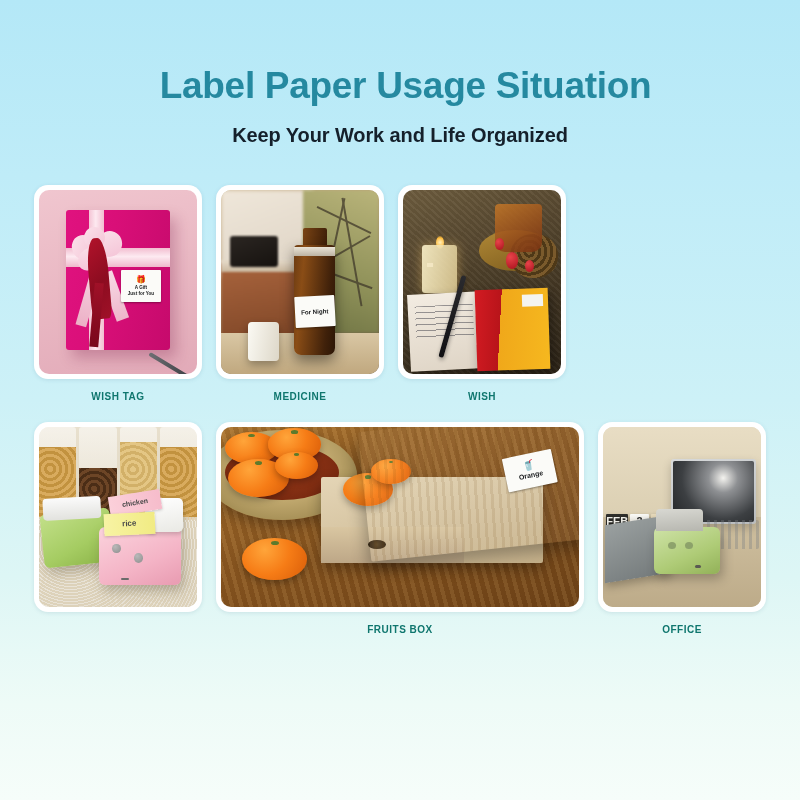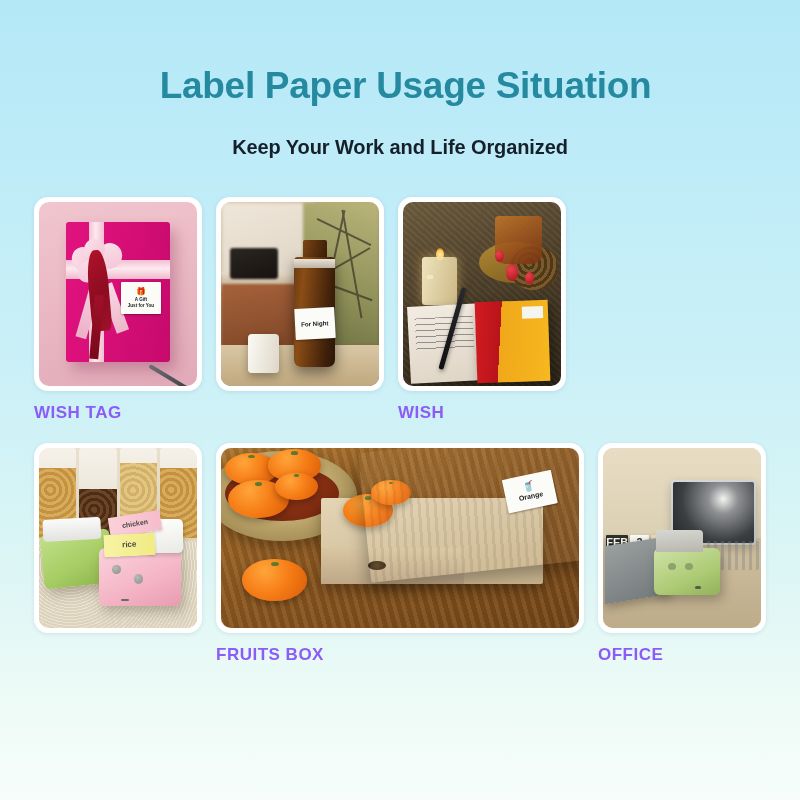--- a/index.html
+++ b/index.html
@@ -22,21 +22,21 @@
   .title {
     font-size: 37px;
     font-weight: bold;
     color: #2589a0;
     letter-spacing: -0.3px;
     line-height: 1.1;
     padding-left: 11px;
   }
 
   .subtitle {
-    margin-top: 29px;
+    margin-top: 17px;
     font-size: 20px;
     font-weight: bold;
     color: #15202b;
     letter-spacing: -0.1px;
   }
 
   
   .grid { padding: 0 34px; margin-top: 38px; }
 
   .row { display: flex; gap: 14px; }
@@ -57,24 +57,24 @@
     width: 100%;
     border-radius: 10px;
     overflow: hidden;
     position: relative;
   }
   .h1 { height: 184px; }
   .h2 { height: 180px; }
 
   .caption {
     margin-top: 12px;
-    text-align: left;
-    font-size: 17px;
+    text-align: center;
+    font-size: 10px;
     font-weight: bold;
-    color: #8b5cf6;
+    color: #0f766e;
     letter-spacing: 0.5px;
   }
 
   
   .lbl {
     position: absolute;
     background: #fbfbf8;
     color: #16181a;
     font-weight: bold;
     text-align: center;
@@ -509,20 +509,21 @@
           <div class="med-desk"></div>
           <div class="bottle-neck"></div>
           <div class="bottle"></div>
           <div class="bottle-ring"></div>
           <div class="cap-med"></div>
           <div class="lbl tag-med">
             <span>For Night</span>
           </div>
         </div>
       </div>
+      <div class="caption">MEDICINE</div>
     </div>
 
 
     <div class="cell w1">
       <div class="card">
         <div class="photo h1 sc-bok">
           <div class="bok-table"></div>
           <div class="plate"></div>
           <div class="pinecone"></div>
           <div class="mug"></div>

